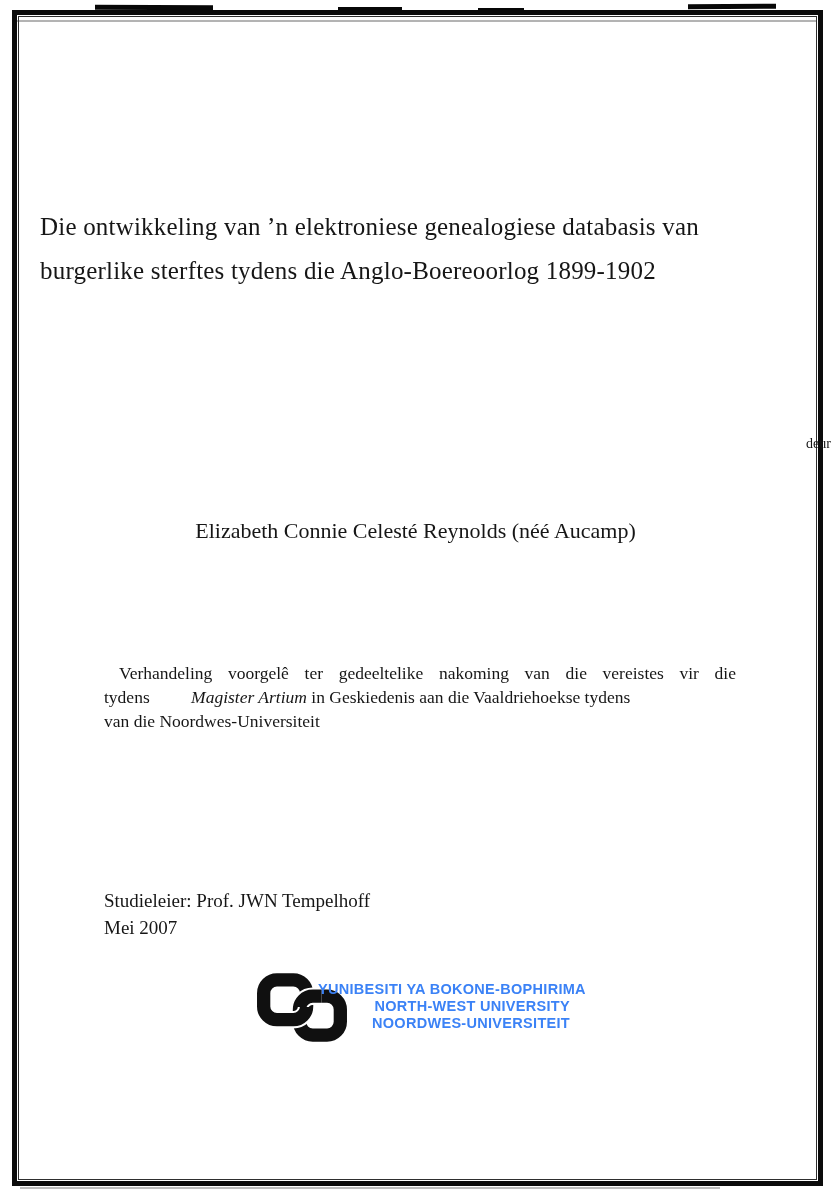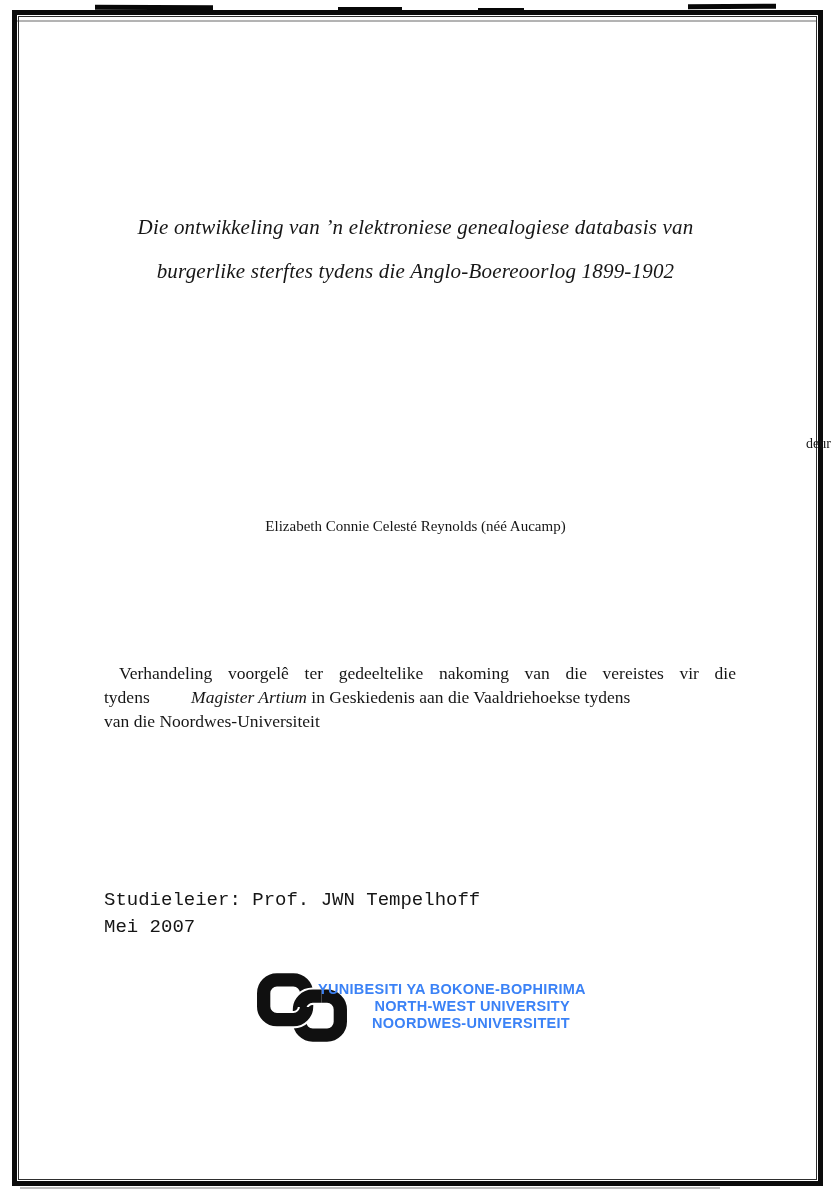--- a/index.html
+++ b/index.html
@@ -24,43 +24,43 @@
   .artifact{position:absolute;background:#070707;}
   .a1{left:95px;top:5px;width:118px;height:5px;transform:rotate(.2deg);}
   .a2{left:338px;top:7px;width:64px;height:4px;}
   .a3{left:478px;top:8px;width:46px;height:3px;}
   .a4{left:688px;top:4px;width:88px;height:5px;transform:rotate(-.3deg);}
   .grayline{position:absolute;left:16px;top:20px;width:800px;height:2px;background:#9a9a9a;opacity:.75;}
   .graybottom{position:absolute;left:20px;top:1187px;width:700px;height:2px;background:#8f8f8f;opacity:.6;}
 
   .title{
     position:absolute;top:205px;left:40px;right:40px;
-    text-align:center;font-size:21px;letter-spacing:.2px;font-style:italic;
+    font-size:25px;letter-spacing:.2px;
   }
   .title .tline{line-height:44px;white-space:nowrap;}
 
   .deur{
     position:absolute;top:436px;left:0;right:0;
     text-align:right;font-size:14px;
   }
   .author{
     position:absolute;top:518px;left:0;right:0;
-    text-align:center;font-size:15px;
+    text-align:center;font-size:22px;
   }
 
   .submission{
     position:absolute;top:661px;left:104px;width:632px;
     font-size:17.5px;line-height:24px;
   }
   .submission .just{text-align:justify;text-align-last:justify;margin-left:15px;}
   .submission .ital{font-style:italic;margin-left:37px;}
 
   .supervisor{
     position:absolute;top:887px;left:104px;
-    font-size:19px;line-height:27px;font-family:Liberation Mono, monospace;
+    font-size:19px;line-height:27px;
   }
 
   .logo-mark{position:absolute;left:256px;top:972px;}
   .logo-text{
     position:absolute;top:981px;left:318px;width:252px;
     text-align:right;
     font-family:"Liberation Sans","DejaVu Sans",sans-serif;
     font-weight:700;font-size:14.5px;line-height:17px;
     letter-spacing:.3px;color:#3b82f6;white-space:nowrap;
   }

